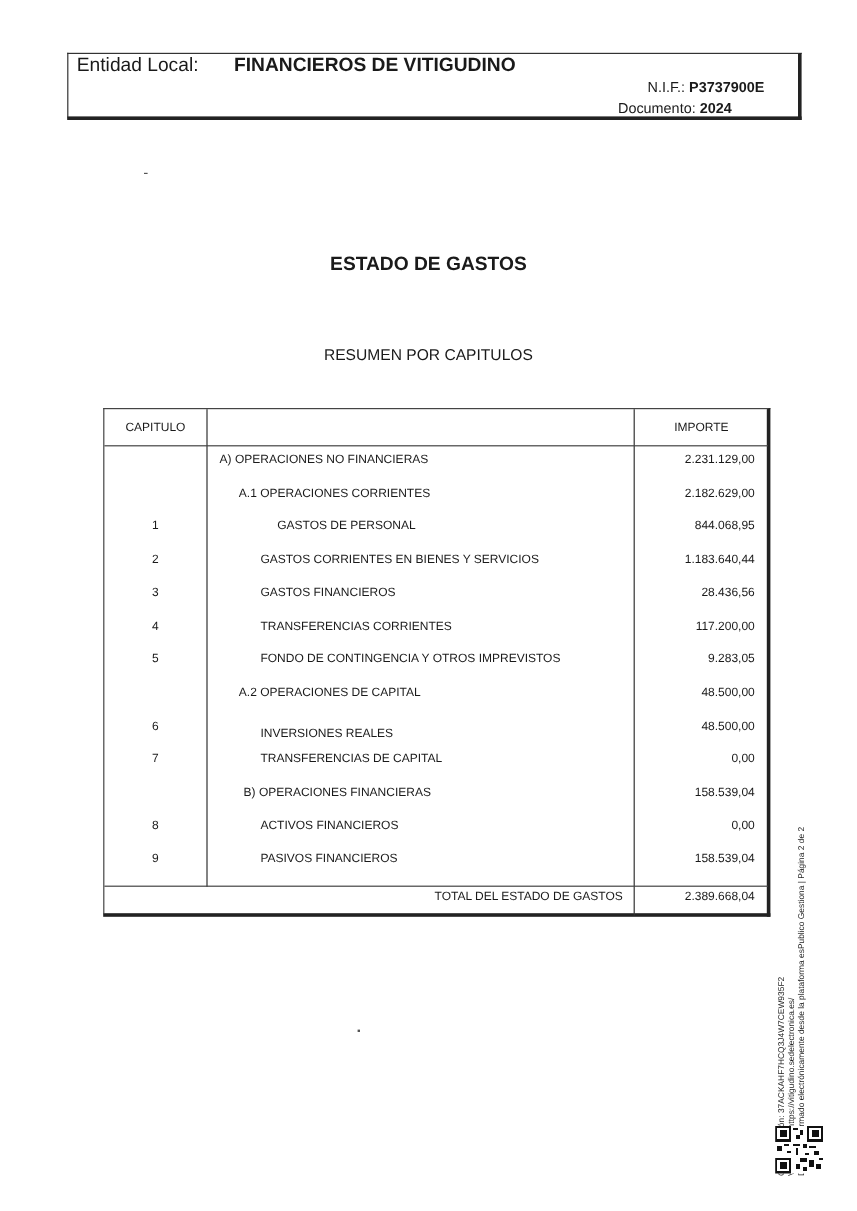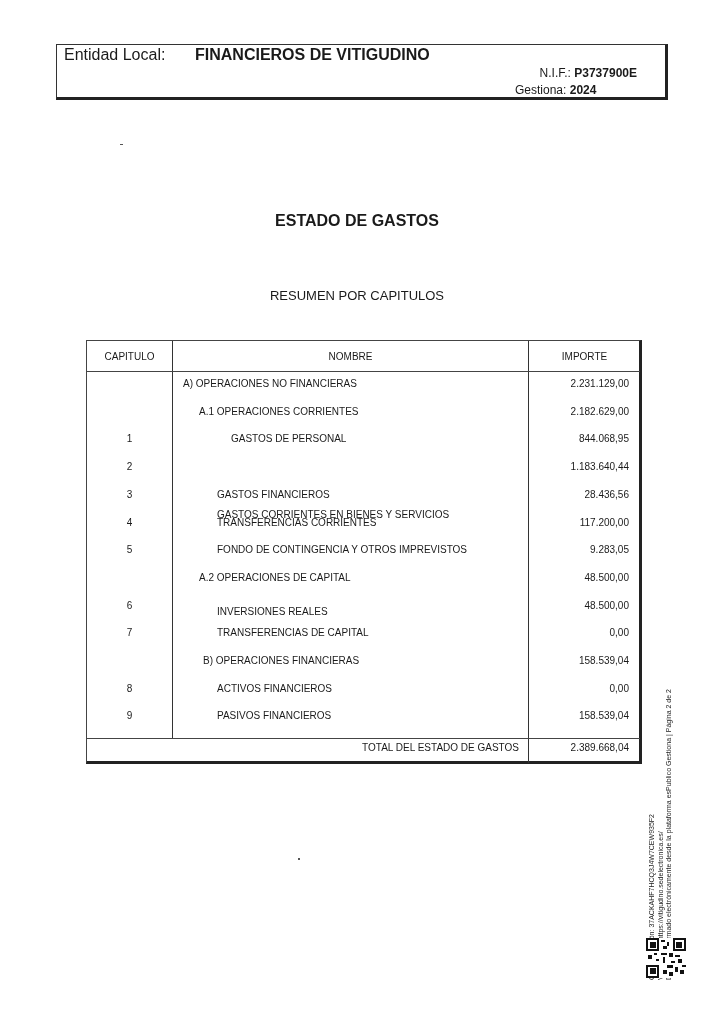--- a/index.html
+++ b/index.html
@@ -33,50 +33,49 @@
 <div class="hdr">
   <div class="row" style="top:2px;width:400px;">
     <span class="lbl">Entidad Local:</span>
     <span class="val">FINANCIEROS DE VITIGUDINO</span>
   </div>
   <div class="right" style="top:21px;right:28px;">
     <span>N.I.F.:</span>
     <b>P3737900E</b>
   </div>
   <div class="right" style="top:38px;left:458px;">
-    <span>Gestiona:</span>
+    <span>Documento:</span>
     <b>2024</b>
   </div>
 </div>
 
 <div class="title">ESTADO DE GASTOS</div>
 <div class="subtitle">RESUMEN POR CAPITULOS</div>
 
 <div class="tbl">
   <div class="vline" style="left:85px;height:398px;"></div>
   <div class="vline" style="left:441px;height:422px;"></div>
   <div class="hline" style="top:30px;width:553px;"></div>
   <div class="hline" style="top:397px;width:553px;"></div>
 
   <div class="th" style="left:0;width:85px;">CAPITULO</div>
-  <div class="th" style="left:86px;width:355px;">NOMBRE</div>
   <div class="th" style="left:442px;width:111px;">IMPORTE</div>
 
   <div id="rows">
       <div class="cell num" style="top: 37px;"></div>
       <div class="cell u" style="top: 37px; left: 96px;">A) OPERACIONES NO FINANCIERAS</div>
       <div class="cell amt" style="top: 37px;">2.231.129,00</div>
       <div class="cell num" style="top: 64.7px;"></div>
       <div class="cell u" style="top: 64.7px; left: 112px;">A.1 OPERACIONES CORRIENTES</div>
       <div class="cell amt" style="top: 64.7px;">2.182.629,00</div>
       <div class="cell num" style="top: 92.4px;">1</div>
       <div class="cell" style="top: 92.4px; left: 144px;">GASTOS DE PERSONAL</div>
       <div class="cell amt" style="top: 92.4px;">844.068,95</div>
       <div class="cell num" style="top: 120.1px;">2</div>
-      <div class="cell" style="top: 120.1px; left: 130px; margin-top: 48px;">GASTOS CORRIENTES EN BIENES Y SERVICIOS</div>
+      <div class="cell" style="top: 120.1px; left: 130px;">GASTOS CORRIENTES EN BIENES Y SERVICIOS</div>
       <div class="cell amt" style="top: 120.1px;">1.183.640,44</div>
       <div class="cell num" style="top: 147.8px;">3</div>
       <div class="cell" style="top: 147.8px; left: 130px;">GASTOS FINANCIEROS</div>
       <div class="cell amt" style="top: 147.8px;">28.436,56</div>
       <div class="cell num" style="top: 175.5px;">4</div>
       <div class="cell" style="top: 175.5px; left: 130px;">TRANSFERENCIAS CORRIENTES</div>
       <div class="cell amt" style="top: 175.5px;">117.200,00</div>
       <div class="cell num" style="top: 203.2px;">5</div>
       <div class="cell" style="top: 203.2px; left: 130px;">FONDO DE CONTINGENCIA Y OTROS IMPREVISTOS</div>
       <div class="cell amt" style="top: 203.2px;">9.283,05</div>

